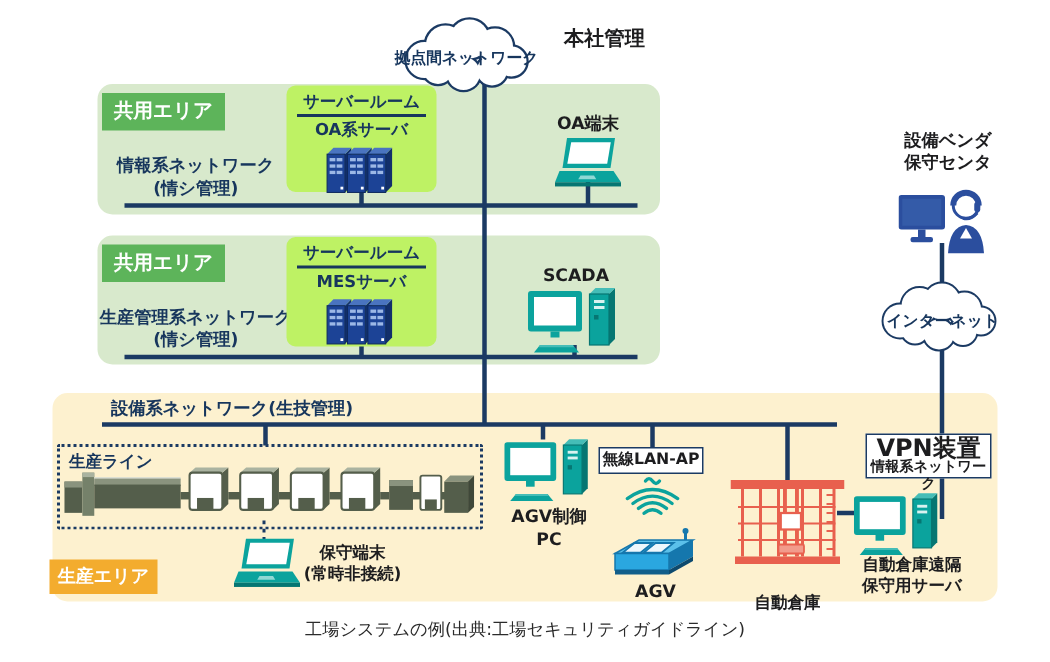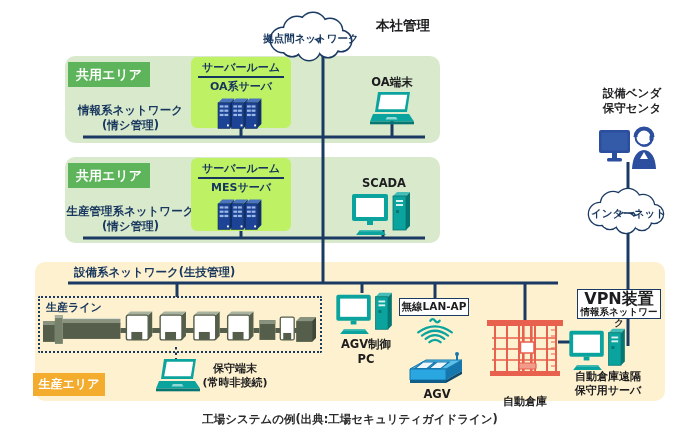--- a/index.html
+++ b/index.html
@@ -405,14 +405,14 @@
       <rect x="15" y="32" width="6" height="4" fill="#0ba39d"></rect>
       <polygon points="8,41 30,41 34,46 4,46" fill="#0ba39d"></polygon>
       <polygon points="8,41 30,41 30.8,42.5 7.2,42.5" fill="#45bdb7"></polygon>
     </svg>
   </div>
   <div class="item dark-txt" style="left:560px;top:370px;width:96px;font-size:11px;line-height:14px;">
     <div>自動倉庫遠隔</div>
     <div>保守用サーバ</div>
   </div>
 
-  <div class="caption" style="top:412px;font-weight:bold;">工場システムの例(出典:工場セキュリティガイドライン)</div>
+  <div class="caption" style="top:412px;">工場システムの例(出典:工場セキュリティガイドライン)</div>
 </div>
 
 </body></html>

